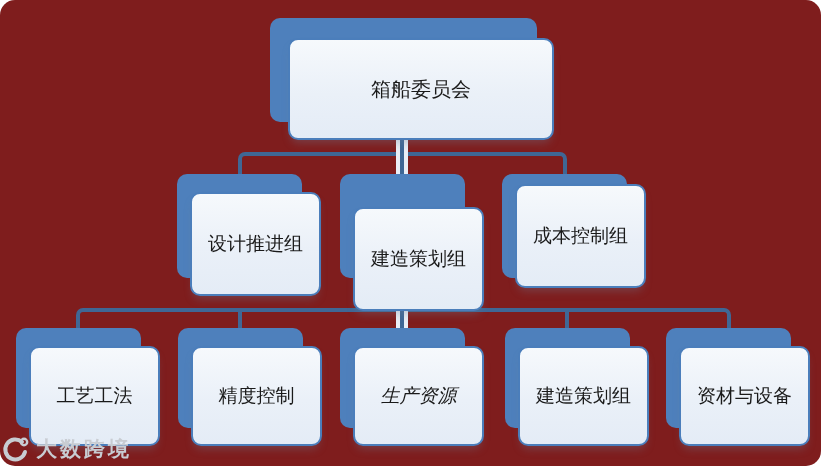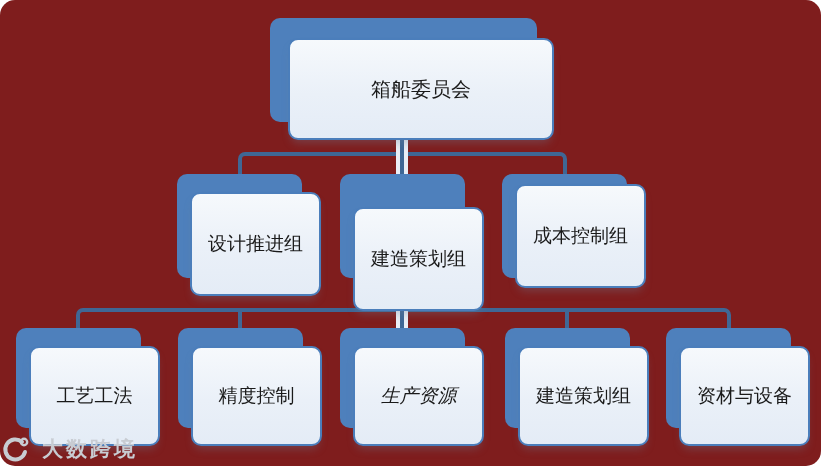--- a/index.html
+++ b/index.html
@@ -25,21 +25,21 @@
     position:absolute;border-top:4px solid #3f6795;border-left:4px solid #3f6795;
     border-right:4px solid #3f6795;border-radius:7px 7px 0 0;box-sizing:border-box;
   }
   .vline{position:absolute;width:4px;background:#3f6795;}
   .stub{position:absolute;width:4px;background:#3f6795;}
   .halo{position:absolute;width:12px;background:#e9eef6;}
   .z0{z-index:1}.z1{z-index:2}.z2{z-index:3}
   .node{z-index:4}
   
   .watermark{
-    position:absolute;left:2px;bottom:3px;display:flex;align-items:center;gap:12px;
+    position:absolute;left:2px;bottom:3px;display:flex;align-items:center;gap:6px;
     color:#c8ccd2;z-index:5;
   }
   .watermark .wm-text{
     font-size:21px;font-weight:bold;letter-spacing:3px;
     font-family:"Liberation Sans","DejaVu Sans",sans-serif;
   }
 </style>
 </head>
 <body>
 

